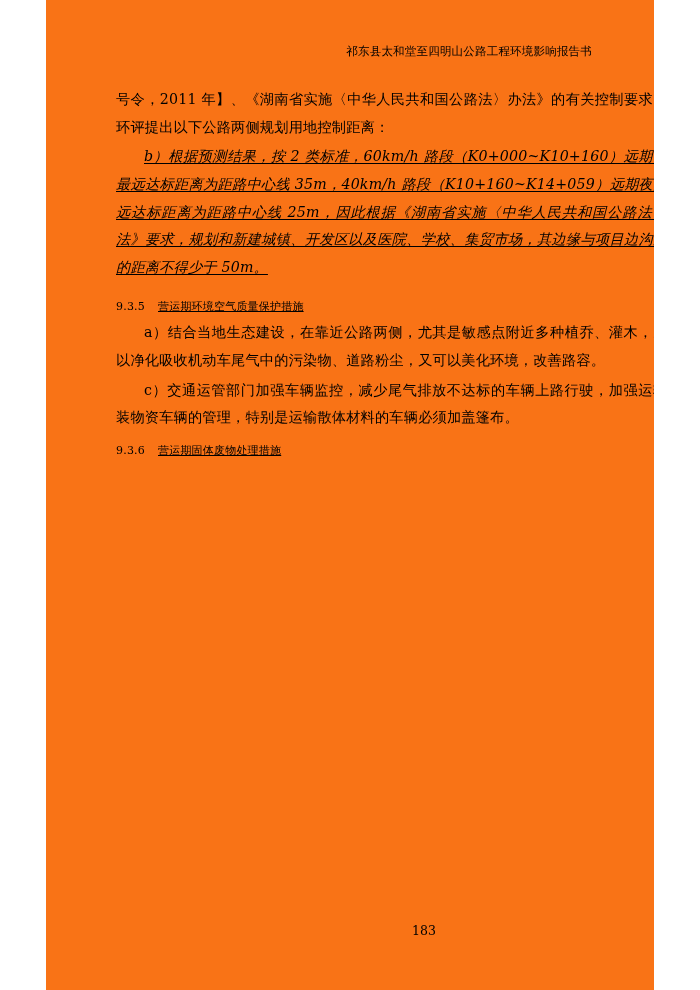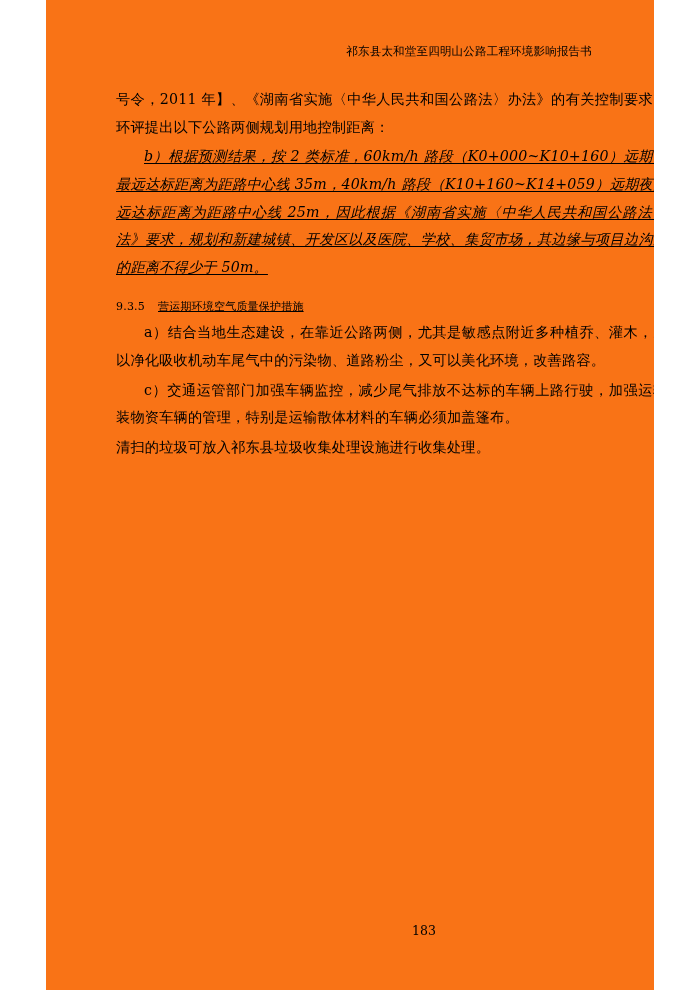--- a/index.html
+++ b/index.html
@@ -95,20 +95,22 @@
 
     <div class="spacer-sm"></div>
 
     <p class="heading">
       <span class="num">9.3.5</span><span>营运期环境空气质量保护措施</span>
     </p>
 
     <p class="item-a">a）结合当地生态建设，在靠近公路两侧，尤其是敏感点附近多种植乔、灌木，既可以净化吸收机动车尾气中的污染物、道路粉尘，又可以美化环境，改善路容。</p>
     <p class="item-c">c）交通运管部门加强车辆监控，减少尾气排放不达标的车辆上路行驶，加强运输散装物资车辆的管理，特别是运输散体材料的车辆必须加盖篷布。</p>
 
+    <p class="heading">
+      <span class="num">9.3.6</span><span>营运期固体废物处理措施</span>
+    </p>
 
-    <p>清扫的垃圾可放入祁东县垃圾收集处理设施进行收集处理。</p>
 
   </div>
 
   <div class="pagenum">183</div>
 
 </div>
 
 </body></html>

